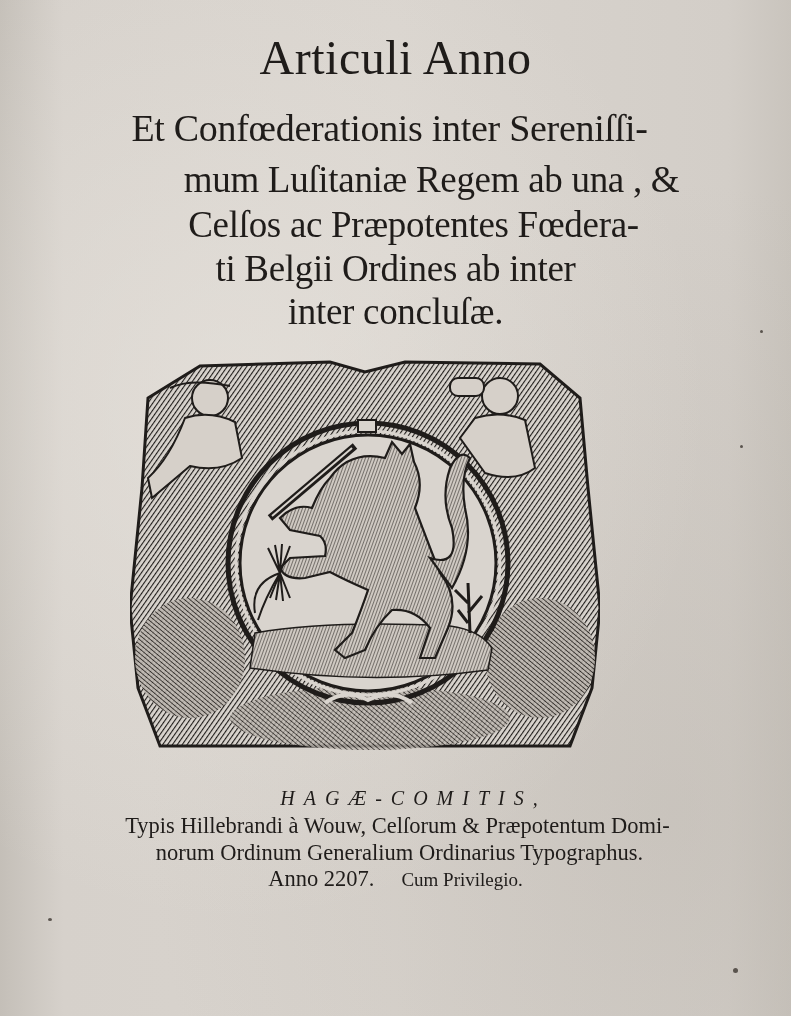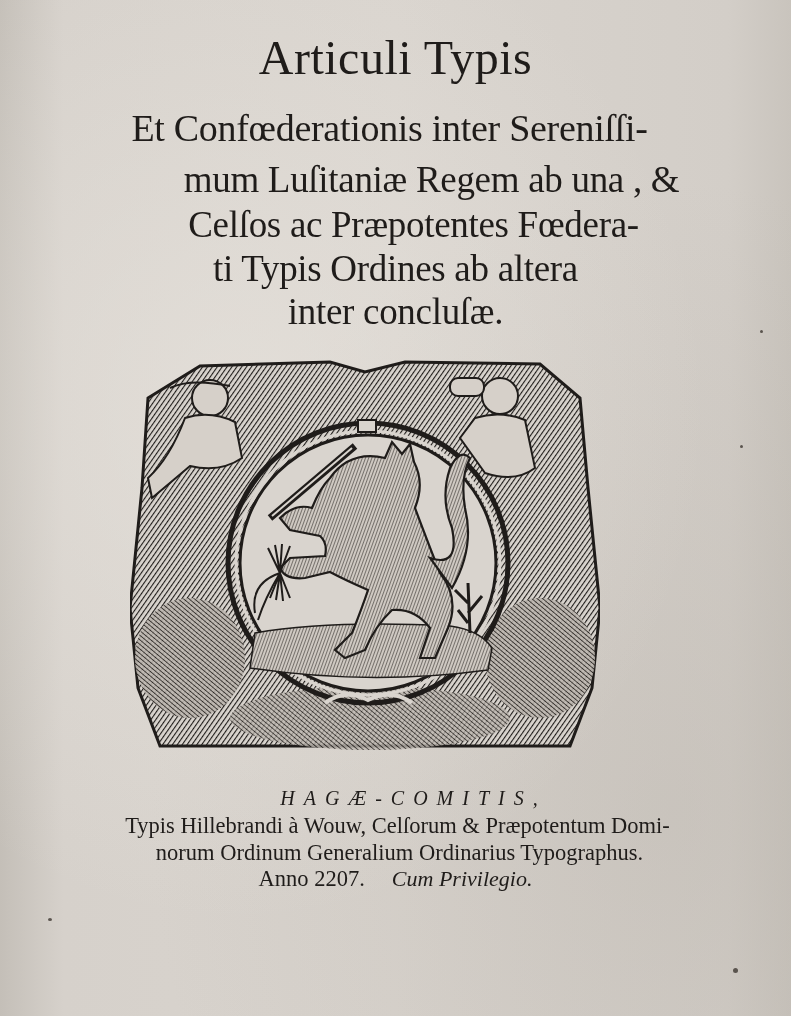--- a/index.html
+++ b/index.html
@@ -22,35 +22,35 @@
   .sub1 { top: 106px; font-size: 38px; left: -6px; }
   .sub2 { top: 158px; padding-left: 36px; }
   .sub3 { top: 203px; margin-left: 18px; }
   .sub4 { top: 247px; }
   .sub5 { top: 290px; }
   .imprint-city { top: 787px; font-size: 20px; font-style: italic; letter-spacing: 9px; left: 18px; }
   .imprint { font-size: 22.5px; }
   .imp1 { top: 813px; left: 2px; }
   .imp2 { top: 840px; left: 4px; }
   .imp3 { top: 866px; }
-  .imp3 .privilege { font-style: italic; font-size: 22px; margin-left: 27px; }
+  .imp3 .privilege { font-size: 19px; margin-left: 27px; }
   .woodcut { position: absolute; left: 130px; top: 358px; width: 470px; height: 392px; }
   .speck { position: absolute; background: #5a544e; border-radius: 50%; }
 </style>
 </head>
 <body>
 
 <div class="page">
 
-  <div class="line title">Articuli Typis</div>
+  <div class="line title">Articuli Anno</div>
 
   <div class="line sub sub1">Et Confœderationis inter Sereniſſi-</div>
   <div class="line sub sub2">mum Luſitaniæ Regem ab una , &amp;</div>
   <div class="line sub sub3">Celſos ac Præpotentes Fœdera-</div>
-  <div class="line sub sub4">ti Typis Ordines ab altera</div>
+  <div class="line sub sub4">ti Belgii Ordines ab inter</div>
   <div class="line sub sub5">inter concluſæ.</div>
 
   <div class="woodcut">
     <svg width="470" height="392" viewBox="0 0 470 392">
       <defs>
         <pattern id="hatch" width="4" height="4" patternUnits="userSpaceOnUse" patternTransform="rotate(35)">
           <rect width="4" height="4" fill="#d9d4ce"></rect>
           <line x1="0" y1="0" x2="0" y2="4" stroke="#1f1c1a" stroke-width="2.2"></line>
         </pattern>
         <pattern id="hatch2" width="3.5" height="3.5" patternUnits="userSpaceOnUse" patternTransform="rotate(-50)">

